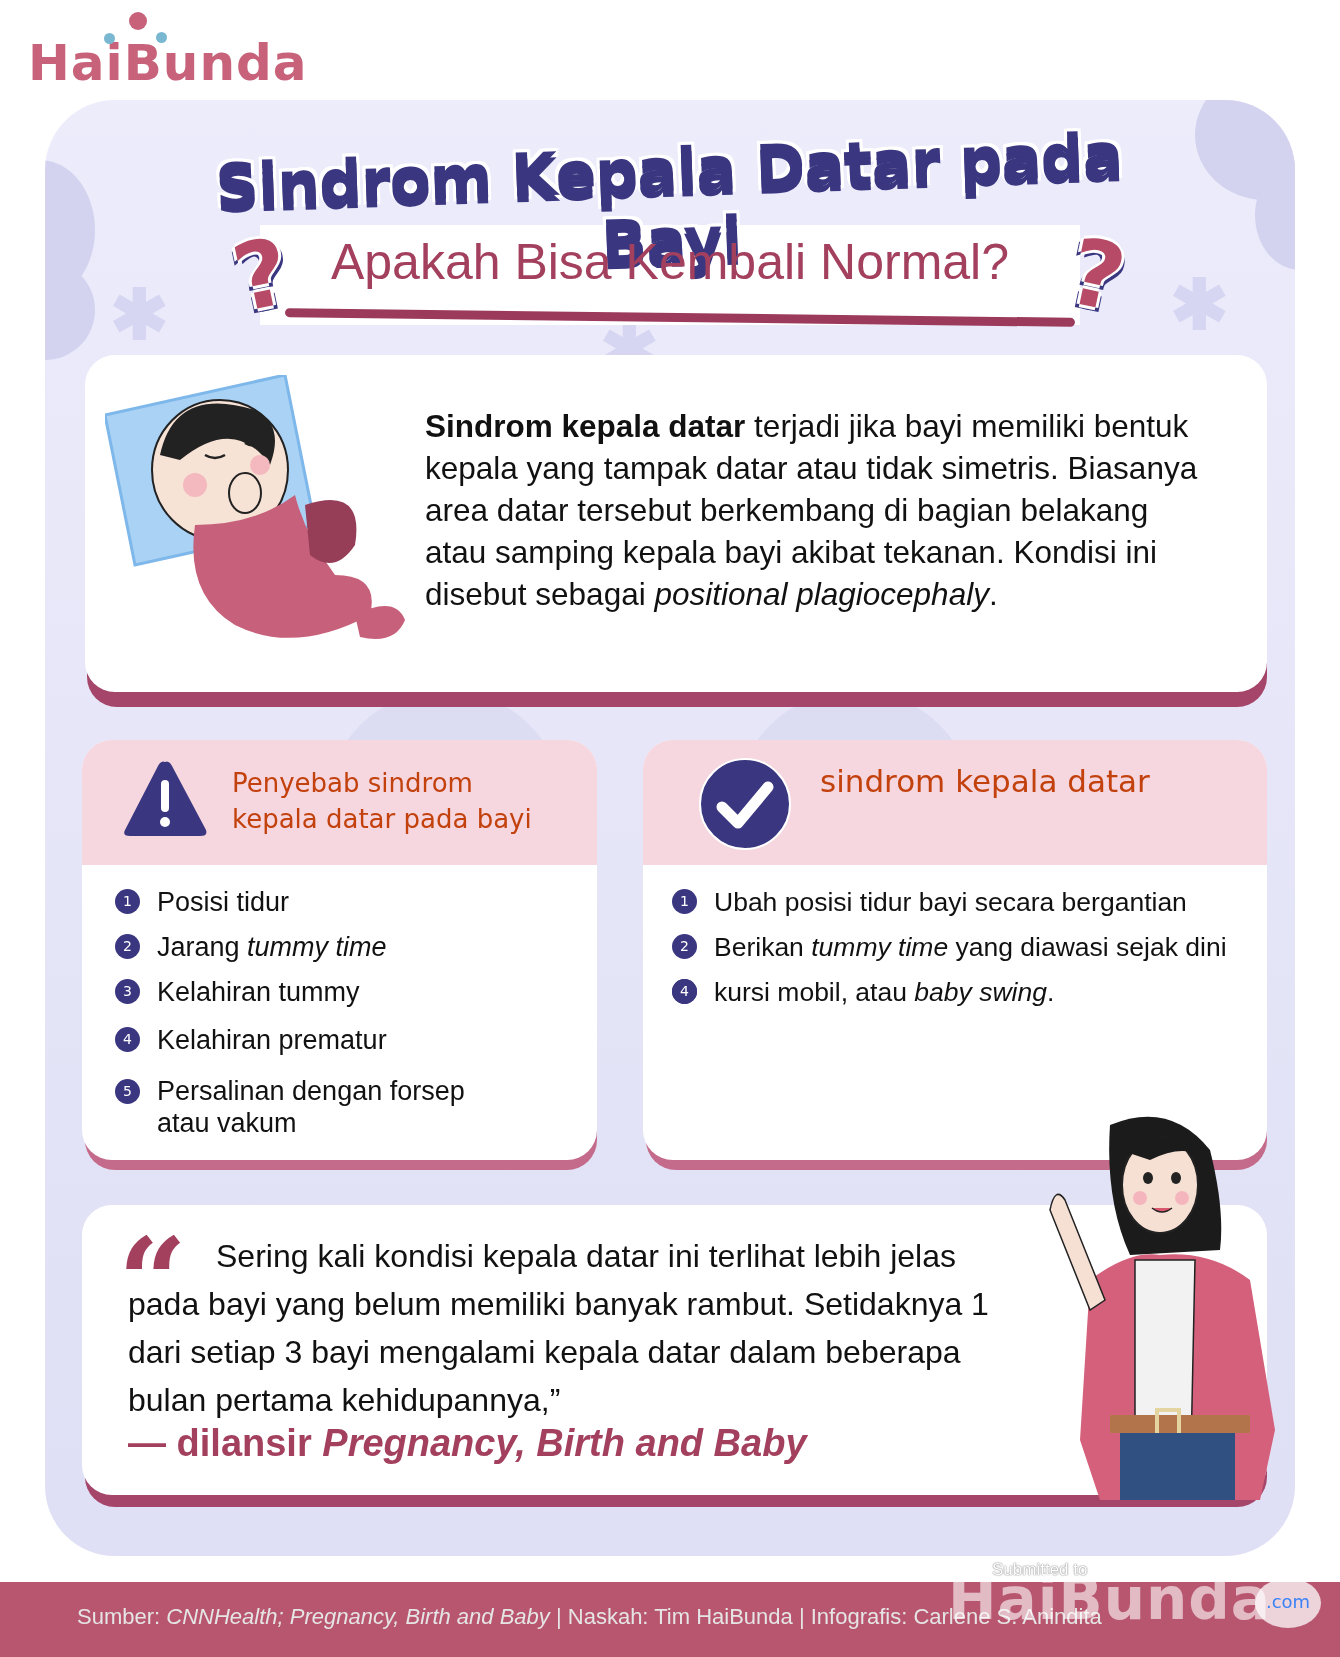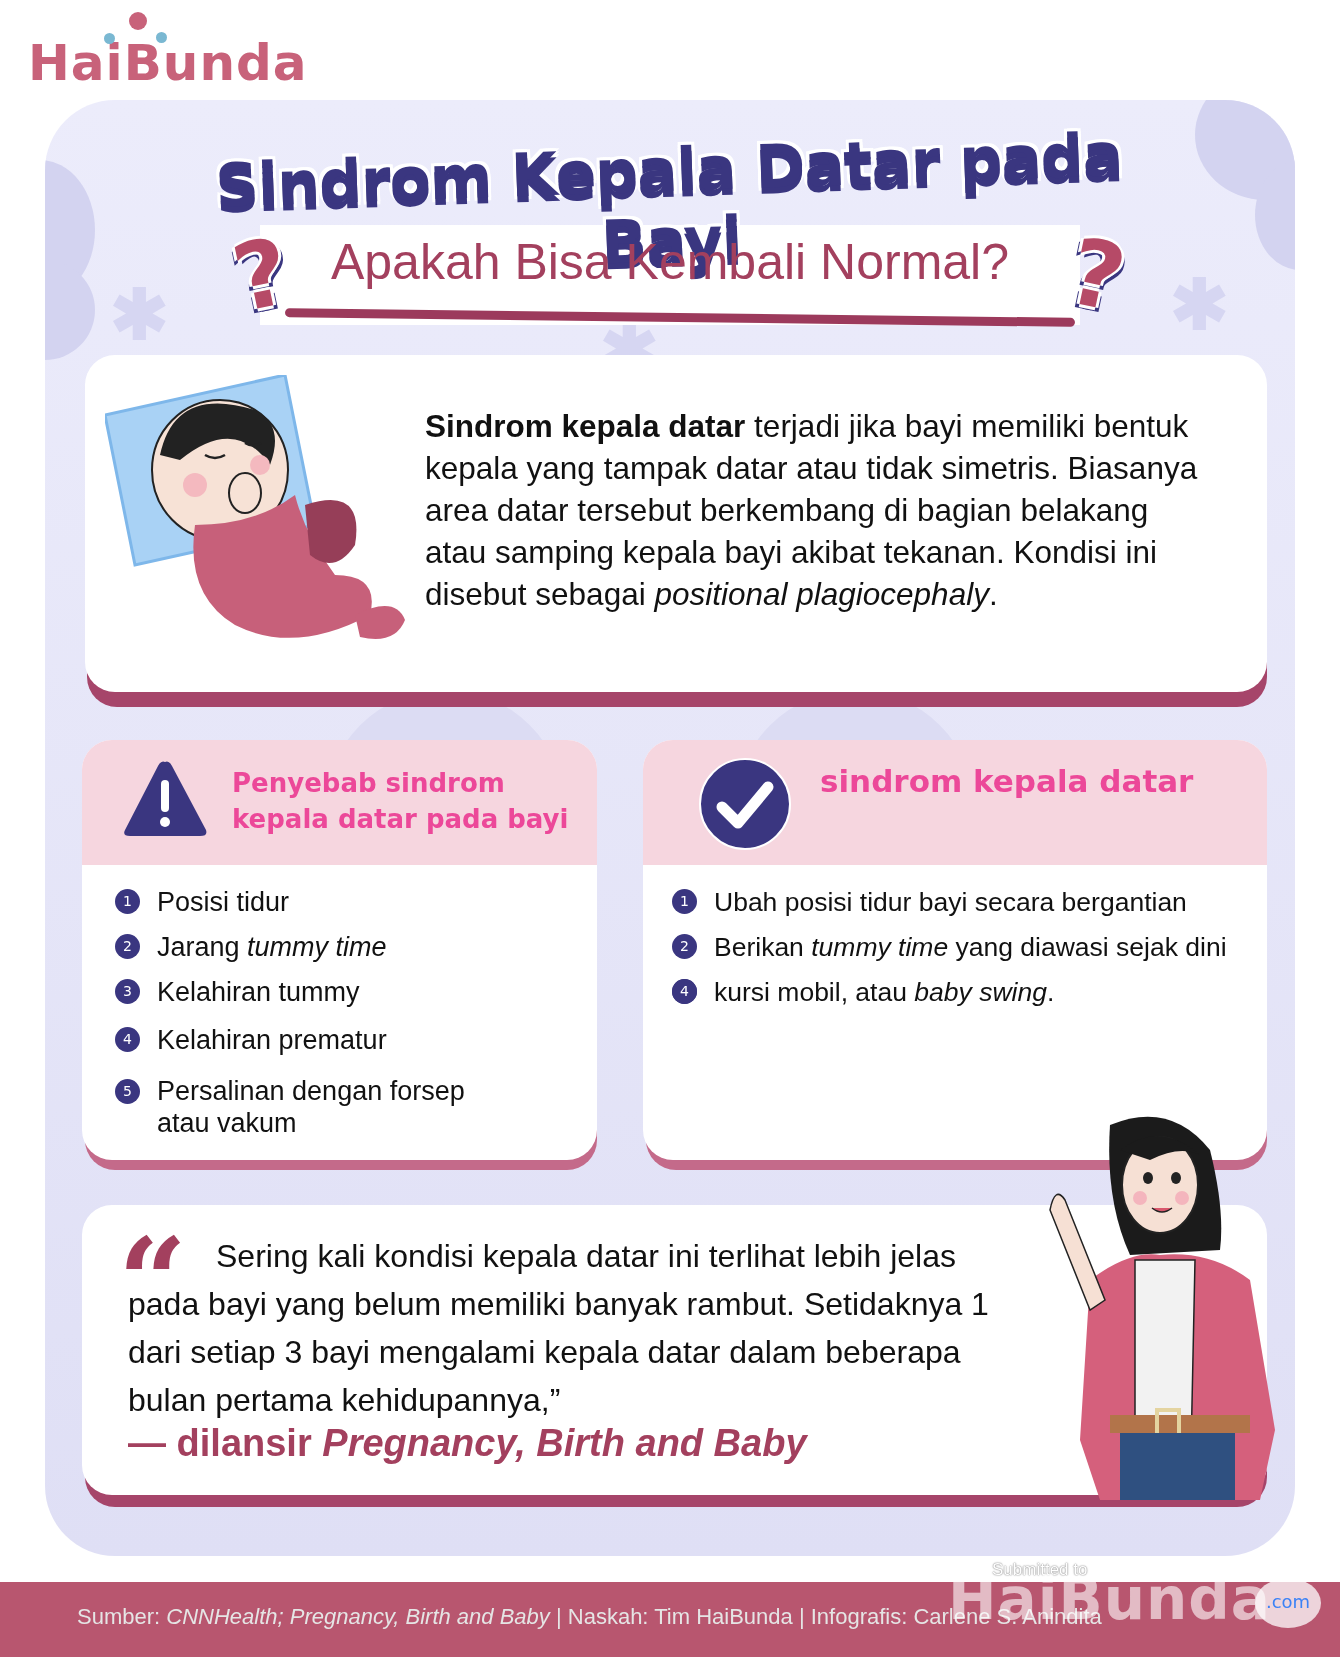--- a/index.html
+++ b/index.html
@@ -25,21 +25,21 @@
 
   .card { position: absolute; background: #fff; border-radius: 30px; }
   .card-shadow { position: absolute; background: #a6456a; border-radius: 30px; }
 
   .intro-text { position: absolute; left: 425px; top: 405px; width: 790px; font-family: "Liberation Sans", sans-serif; font-size: 31.5px; line-height: 42px; color: #111; }
   .intro-text b { font-weight: bold; }
 
   .baby { position: absolute; left: 105px; top: 375px; width: 310px; height: 300px; }
 
   .col-head { position: absolute; background: #f6d6df; border-radius: 30px 30px 0 0; }
-  .col-title { position: absolute; font-family: "DejaVu Sans", sans-serif; font-weight: bold; color: #ec4899; }
+  .col-title { position: absolute; font-family: "DejaVu Sans", sans-serif; font-weight: normal; color: #c2410c; }
   .list { position: absolute; list-style: none; }
   .list li { position: relative; font-family: "Liberation Sans", sans-serif; font-size: 27px; color: #111; padding-left: 42px; }
   .num { position: absolute; left: 0; top: 9px; width: 25px; height: 25px; border-radius: 50%; background: #3a3680; color: #fff; font-size: 14px; text-align: center; line-height: 25px; font-family: "DejaVu Sans", sans-serif; }
 
   .quote-mark { position: absolute; left: 118px; top: 1222px; font-family: "DejaVu Serif", serif; font-weight: bold; font-size: 120px; color: #a3405e; line-height: 1; }
   .quote-text { position: absolute; left: 128px; top: 1232px; width: 880px; font-family: "Liberation Sans", sans-serif; font-size: 32px; line-height: 48px; color: #111; text-indent: 88px; }
   .quote-source { position: absolute; left: 128px; top: 1422px; font-family: "Liberation Sans", sans-serif; font-size: 38px; color: #a3405e; font-weight: bold; }
   .quote-source i { font-style: italic; margin-top: 37px; }
 
   .woman { position: absolute; left: 1010px; top: 1110px; width: 270px; height: 390px; }

